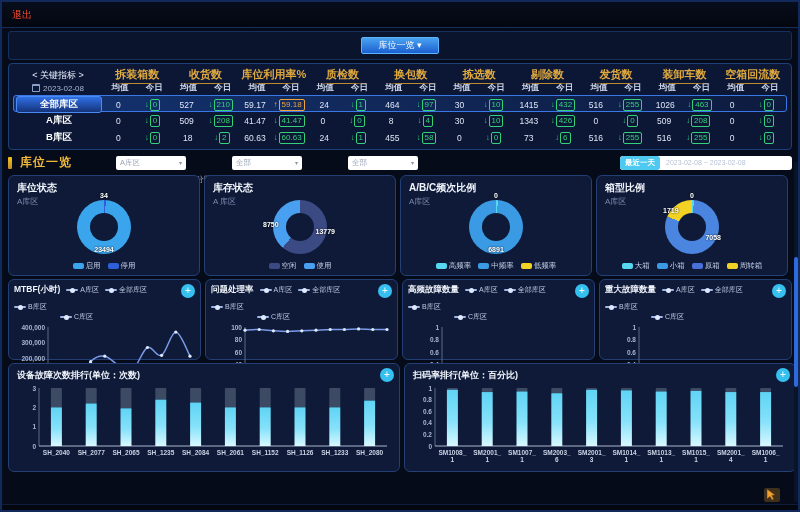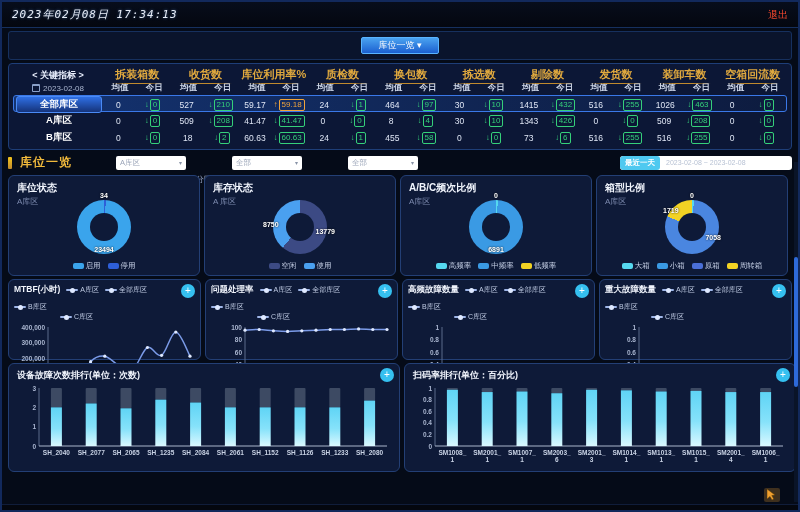--- a/index.html
+++ b/index.html
@@ -19,21 +19,21 @@
   
   .navbar { margin:3px 6px 0 6px; height:29px; background:#0a142c; border:1px solid #16305e; border-radius:3px; display:flex; align-items:center; justify-content:center; }
   .view-btn { background:linear-gradient(180deg,#4aa3f0,#1b5fd0); color:#fff; font-size:9px; padding:1px 16px; border-radius:2px; border:1px solid #5ab4ff; cursor:pointer; }
 
   
   .kpi-panel { margin:3px 6px 0 6px; background:#0c1736; border:1px solid #1e3e78; border-radius:4px; padding:3px 4px; }
   .kpi-row { display:grid; grid-template-columns:90px repeat(10,1fr); align-items:center; }
   .kpi-head1 { height:14px; } .kpi-head2 { height:14px; }
   .kpi-datarow { height:17px; border:1px solid transparent; border-radius:3px; }
   .kpi-datarow.hl { background:linear-gradient(90deg,rgba(36,104,224,.35),rgba(36,104,224,.05)); border:1px solid #3a78e8; }
-  .corner-title { font-size:9px; font-weight:bold; color:#e8eefc; text-align:center; }
+  .corner-title { font-size:9px; font-weight:normal; color:#e8eefc; text-align:center; }
   .corner-date { font-size:8px; color:#aab6d0; text-align:center; display:flex; align-items:center; justify-content:center; gap:3px; }
   .cal-icon { width:8px; height:8px; border:1px solid #8aa0c8; border-top:2px solid #8aa0c8; border-radius:1px; display:inline-block; }
   .grp { text-align:center; font-size:11px; font-weight:bold; color:#e0a93e; position:relative; }
   .grp .uline { height:1px; margin:1px 8px 0 8px; background:linear-gradient(90deg,transparent,#c08a2e,#c08a2e,transparent); }
   .subpair { display:flex; justify-content:space-around; font-size:8.5px; color:#cfd8ea; font-weight:bold; }
   .rowname { font-size:9.5px; font-weight:bold; color:#fff; text-align:center; }
   .rowname.pill { background:linear-gradient(180deg,#2f6fe4,#15337a); border-radius:3px; margin:0 2px; padding:1px 0; border:1px solid #4a8af5; }
   .cell { display:flex; justify-content:space-around; align-items:center; font-size:8.5px; }
   .avg { color:#dfe6f5; }
   .today { display:flex; align-items:center; gap:1px; }
@@ -89,21 +89,20 @@
   .scrollbar { position:absolute; right:0px; top:160px; width:4px; height:340px; background:#0a1428; }
   .scrollthumb { position:absolute; top:95px; width:4px; height:130px; background:#2e6ad9; border-radius:2px; }
   .cursor { position:absolute; right:18px; bottom:8px; width:16px; height:14px; background:rgba(240,160,48,.25); border-radius:2px; }
   .cursor svg { position:absolute; left:3px; top:1px; }
   svg text { font-family:"Liberation Sans",sans-serif; }
 </style>
 </head>
 <body>
 
 <div class="topbar">
-  <span class="datetime">2023年02月08日 17:34:13</span>
   <span class="logout">退出</span>
 </div>
 
 <div class="navbar">
   <span class="view-btn">
     <span>库位一览</span> <span>▾</span>
   </span>
 </div>
 
 <div class="kpi-panel" id="kpiPanel">

